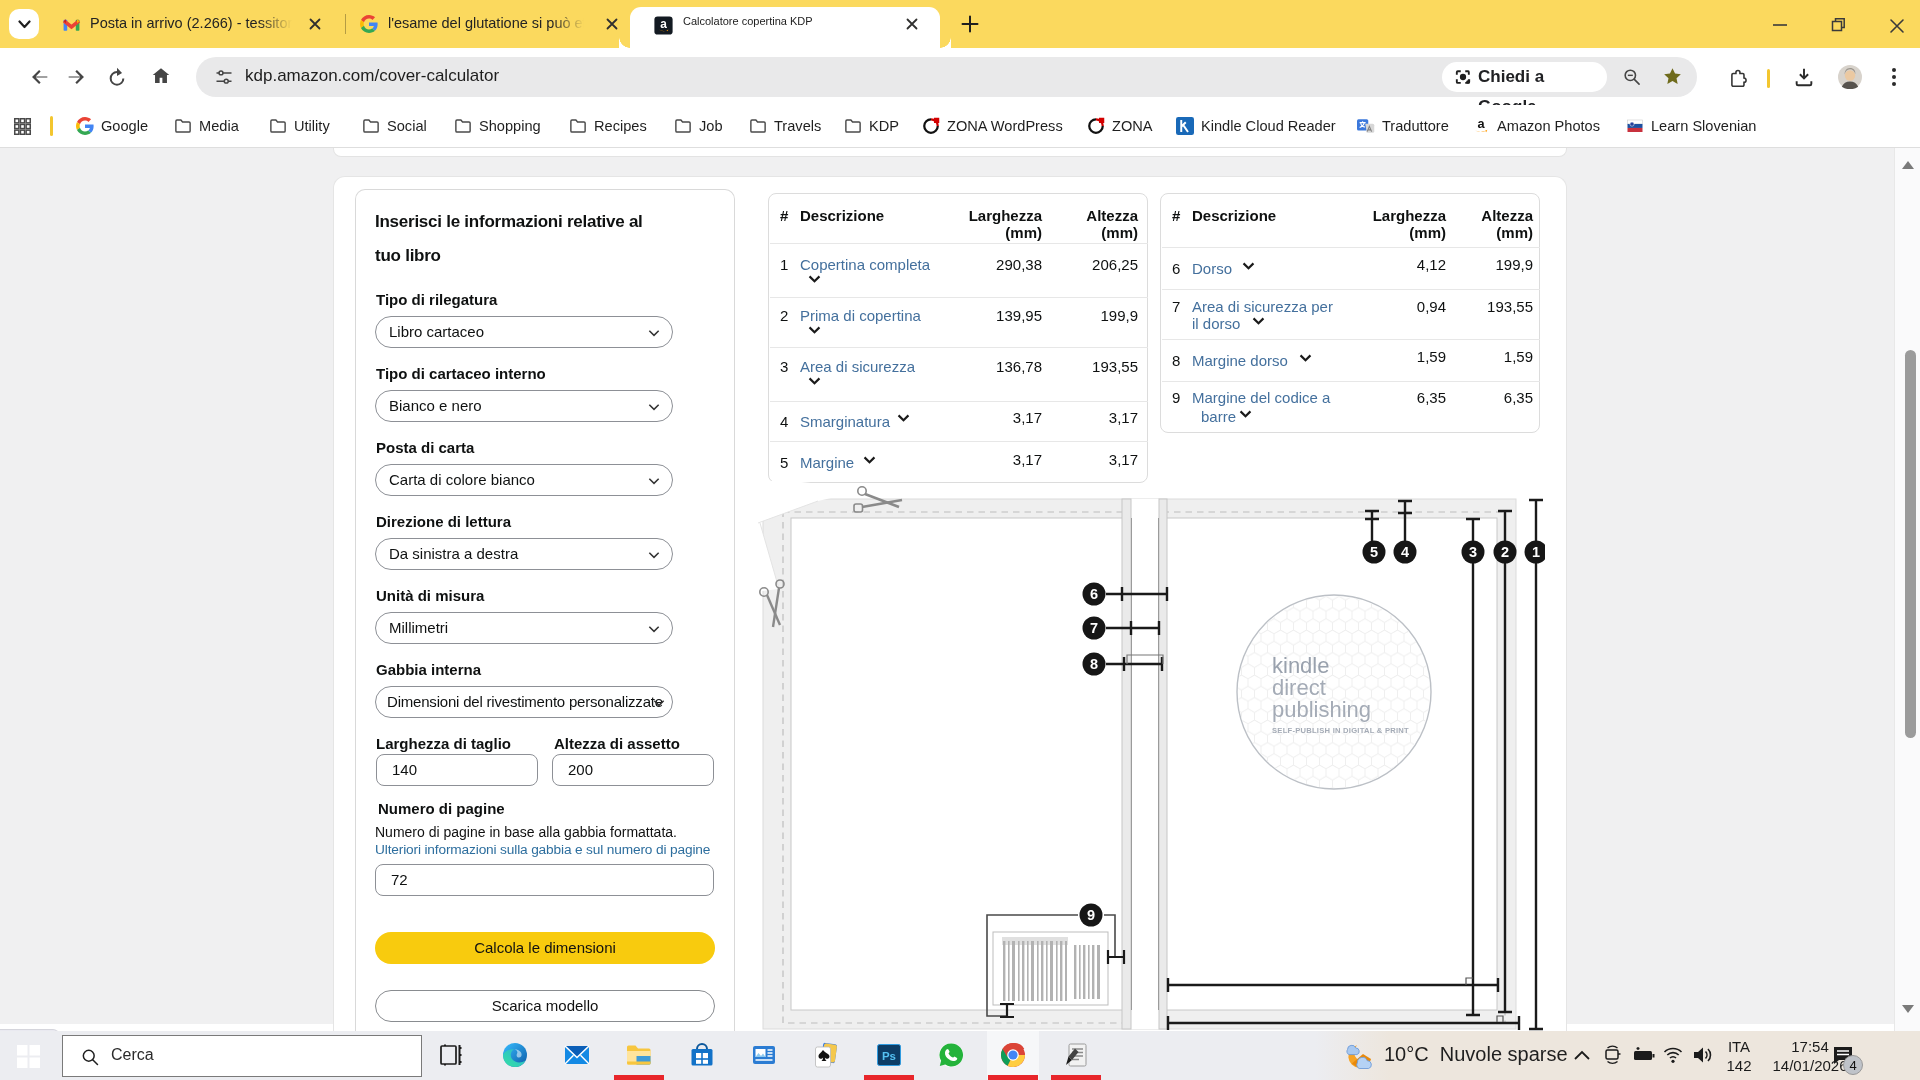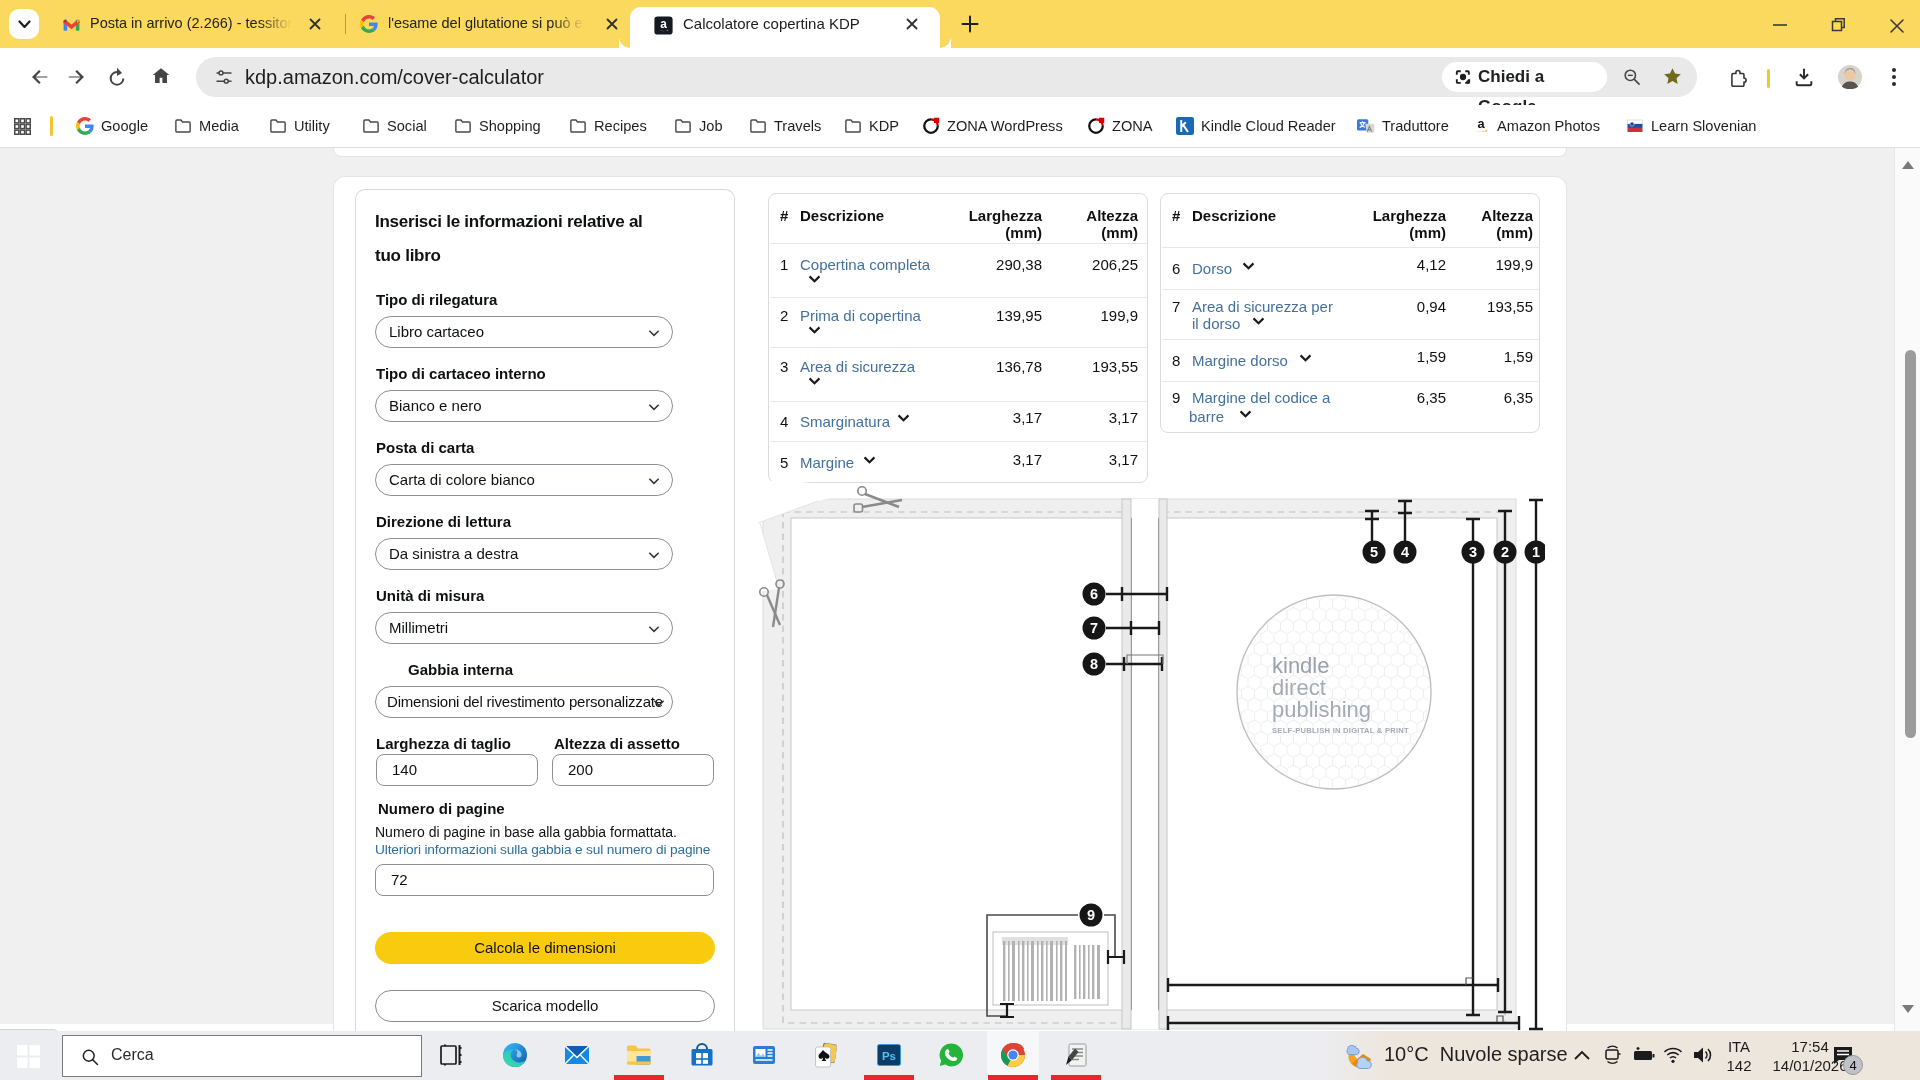--- a/index.html
+++ b/index.html
@@ -103,21 +103,21 @@
   <svg class="xbtn" style="left:604px" viewBox="0 0 16 16">
       <path d="M3.5 3.5 L12.5 12.5 M12.5 3.5 L3.5 12.5" stroke="#30302f" stroke-width="1.8" stroke-linecap="round"></path>
     </svg>
 
   <div id="activetab">
     <svg class="abs" style="left:24px;top:9px" width="19" height="19" viewBox="0 0 24 24">
       <rect x="0.5" y="0.5" width="23" height="23" rx="4" fill="#131A22"></rect>
       <text x="12" y="15.5" font-family="Liberation Sans" font-size="15" font-weight="bold" fill="#fff" text-anchor="middle">a</text>
       <path d="M6 17.2 q6 3.6 12.2-.3 l-1.1 2.4-.9-1.2 q-5 2.6-10.2-.9z" fill="#FF9900"></path>
     </svg>
-    <div class="abs" style="left:53px;top:8px;font-size:15px;color:#1c1c1c;white-space:nowrap;">Calcolatore copertina KDP</div>
+    <div class="abs" style="left:53px;top:8px;font-size:11px;color:#1c1c1c;white-space:nowrap;">Calcolatore copertina KDP</div>
     <svg class="xbtn" style="left:274px;top:9px" width="16" height="16" viewBox="0 0 16 16">
         <path d="M3.5 3.5 L12.5 12.5 M12.5 3.5 L3.5 12.5" stroke="#30302f" stroke-width="1.8" stroke-linecap="round"></path>
       </svg>
   </div>
 
   <svg class="abs" style="left:958px;top:12px" width="24" height="24" viewBox="0 0 24 24">
       <path d="M12 4.5 V19.5 M4.5 12 H19.5" stroke="#1f1f1f" stroke-width="2" stroke-linecap="round"></path>
     </svg>
 
   <svg class="abs" style="left:1770px;top:18px" width="20" height="14" viewBox="0 0 20 14">
@@ -149,21 +149,21 @@
       <path d="M12 3.5 L3 11 h2.5 v8.5 h5 v-5.5 h3 v5.5 h5 V11 H21z" fill="#454545"></path>
     </svg>
   <div id="omnibox">
 
     <svg class="abs" style="left:19px;top:11px" width="18" height="18" viewBox="0 0 24 24" fill="#454545">
       <circle cx="8" cy="6.5" r="2.6" fill="none" stroke="#454545" stroke-width="2"></circle>
         <path d="M10.5 6.5 H22 M2 6.5 h3.5" stroke="#454545" stroke-width="2"></path>
       <circle cx="15" cy="17.5" r="2.6" fill="none" stroke="#454545" stroke-width="2"></circle>
         <path d="M2 17.5 H12.5 M17.5 17.5 H22" stroke="#454545" stroke-width="2"></path>
     </svg>
-    <div class="abs" style="left:49px;top:9px;font-size:20px;color:#1e1e1e;">kdp.amazon.com/cover-calculator</div>
+    <div class="abs" style="left:49px;top:9px;font-size:17px;color:#1e1e1e;">kdp.amazon.com/cover-calculator</div>
     <div id="askpill">
       <svg class="abs" style="left:12px;top:6px" width="18" height="18" viewBox="0 0 24 24">
         <path d="M5 3 a2.5 2.5 0 0 0-2.5 2.5 V9 H5 V5.5 H9 V3z M19 3 h-4 v2.5 h3.5 V9 H21 V5.5 A2.5 2.5 0 0 0 19 3z M5 15 H2.5 v3.5 A2.5 2.5 0 0 0 5 21 h4 v-2.5 H5z M18.5 18.5 H15 V21 h4 a2.5 2.5 0 0 0 2.5-2.5 V15 H18.5z" fill="#1f1f1f"></path>
         <circle cx="12" cy="12" r="4.2" fill="#1f1f1f"></circle>
           <circle cx="18.6" cy="18.6" r="2.4" fill="#1f1f1f"></circle>
       </svg>
       <div style="margin-left:36px;">Chiedi a Google</div>
     </div>
 
     <svg class="abs" style="left:1426px;top:10px" width="20" height="20" viewBox="0 0 24 24">
@@ -296,21 +296,21 @@
           <path d="M4 8 l8 8 8-8" fill="none" stroke="#333" stroke-width="2.6"></path>
         </svg></div>
     <div class="flabel" style="top:323px;">Direzione di lettura</div>
     <div class="fselect" style="top:348px;">Da sinistra a destra<svg width="14" height="14" viewBox="0 0 24 24">
           <path d="M4 8 l8 8 8-8" fill="none" stroke="#333" stroke-width="2.6"></path>
         </svg></div>
     <div class="flabel" style="top:397px;">Unità di misura</div>
     <div class="fselect" style="top:422px;">Millimetri<svg width="14" height="14" viewBox="0 0 24 24">
           <path d="M4 8 l8 8 8-8" fill="none" stroke="#333" stroke-width="2.6"></path>
         </svg></div>
-    <div class="flabel" style="top:471px;margin-left:32px;">Gabbia interna</div>
+    <div class="flabel" style="top:471px;">Gabbia interna</div>
     <div class="fselect" style="top:496px;padding-left:11px;letter-spacing:-0.2px;">Dimensioni del rivestimento personalizzate<svg style="right:6px" width="14" height="14" viewBox="0 0 24 24">
           <path d="M4 8 l8 8 8-8" fill="none" stroke="#333" stroke-width="2.6"></path>
         </svg></div>
     <div class="flabel" style="top:545px;">Larghezza di taglio</div>
     <div class="flabel" style="left:198px;top:545px;">Altezza di assetto</div>
     <div class="finput" style="left:20px;top:564px;width:162px;">140</div>
     <div class="finput" style="left:196px;top:564px;width:162px;">200</div>
     <div class="flabel" style="left:22px;top:610px;">Numero di pagine</div>
     <div class="abs" style="left:19px;top:634px;font-size:14px;color:#111;white-space:nowrap;">Numero di pagine in base alla gabbia formattata.</div>
     <div class="abs" style="left:19px;top:652px;font-size:13.7px;letter-spacing:-0.15px;color:#2D6E9E;white-space:nowrap;">Ulteriori informazioni sulla gabbia e sul numero di pagine</div>
@@ -396,21 +396,21 @@
     <div class="num" style="left:11px;top:158px;">8</div>
     <div class="lnk abs" style="left:31px;top:158px;">Margine dorso</div>
     <svg class="abs" style="left:136px;top:155px" width="17" height="17" viewBox="0 0 24 24">
         <path d="M5 9 l7 7 7-7" fill="none" stroke="#1a1a1a" stroke-width="3"></path>
       </svg>
     <div class="val" style="left:185px;top:154px;width:100px;">1,59</div>
     <div class="val" style="left:272px;top:154px;width:100px;">1,59</div>
     <div class="sep" style="top:187px;width:378px;"></div>
     <div class="num" style="left:11px;top:195px;">9</div>
     <div class="lnk abs" style="left:31px;top:195px;">Margine del codice a</div>
-    <div class="lnk abs" style="left:28px;top:214px;">barre</div>
+    <div class="lnk abs" style="left:40px;top:214px;">barre</div>
     <svg class="abs" style="left:76px;top:211px" width="17" height="17" viewBox="0 0 24 24">
         <path d="M5 9 l7 7 7-7" fill="none" stroke="#1a1a1a" stroke-width="3"></path>
       </svg>
     <div class="val" style="left:185px;top:195px;width:100px;">6,35</div>
     <div class="val" style="left:272px;top:195px;width:100px;">6,35</div>
   </div>
 
   <svg class="abs" style="left:740px;top:333px" width="805" height="550" viewBox="740 481 805 550">
     <defs>
       <pattern id="hex" width="13" height="22.5" patternUnits="userSpaceOnUse">

